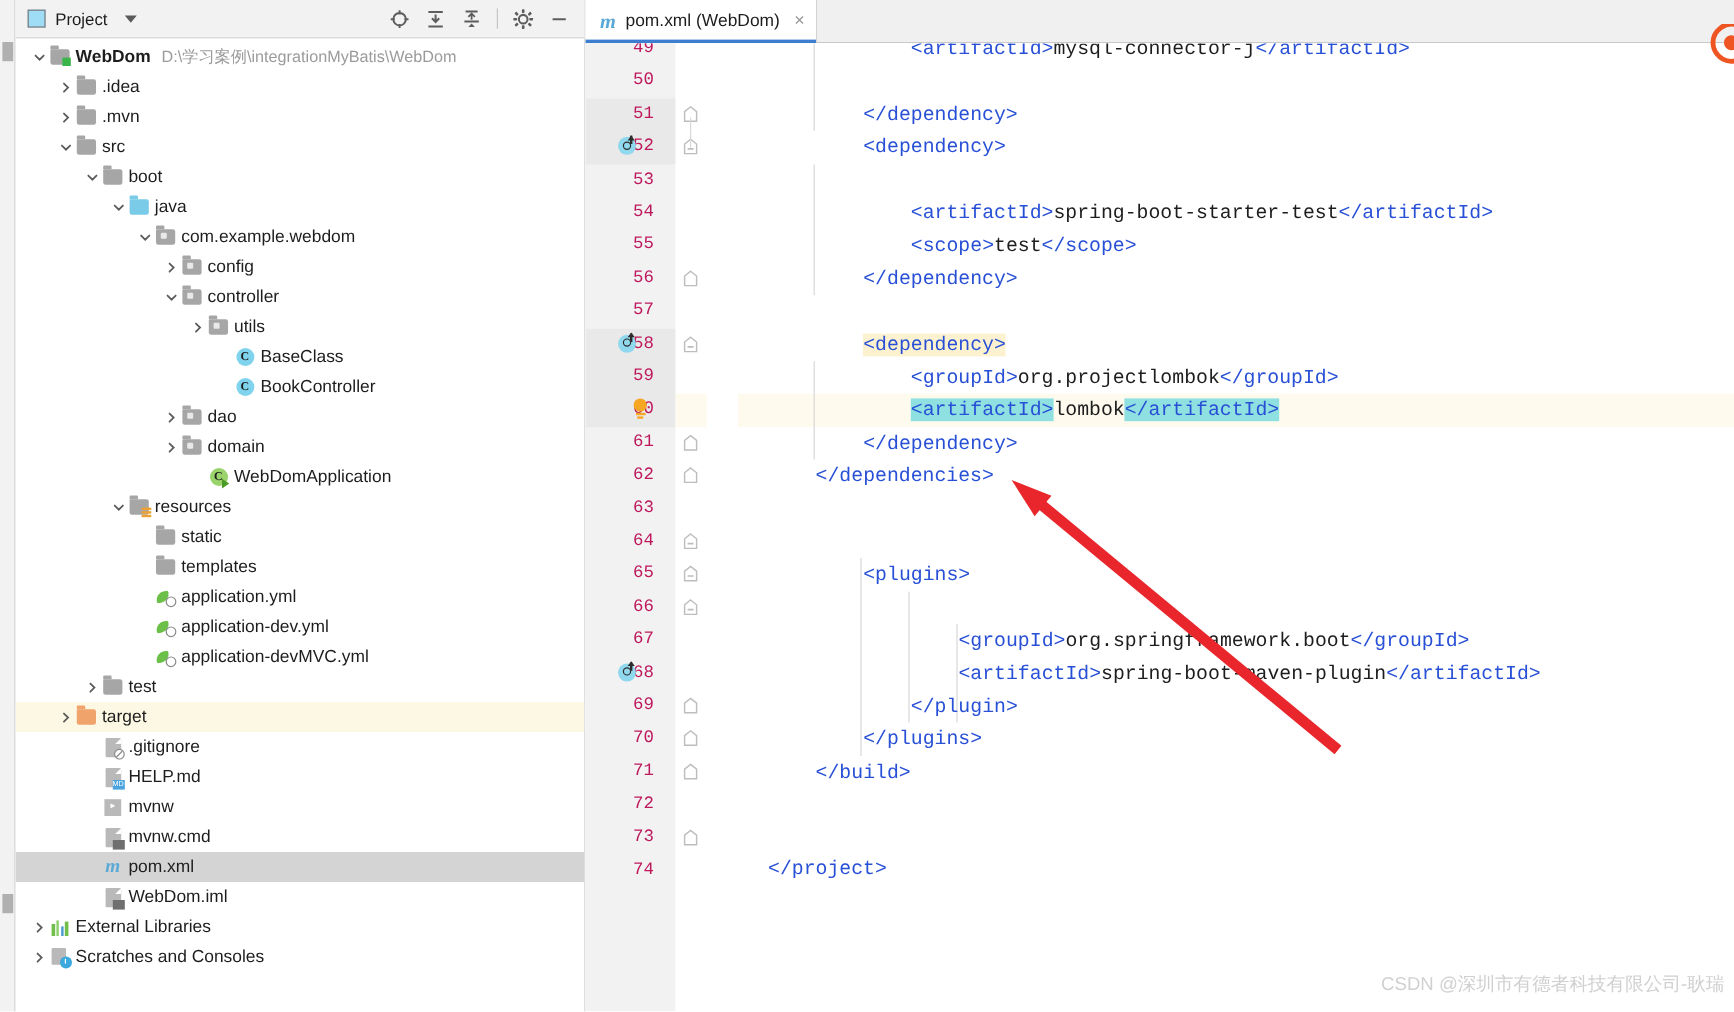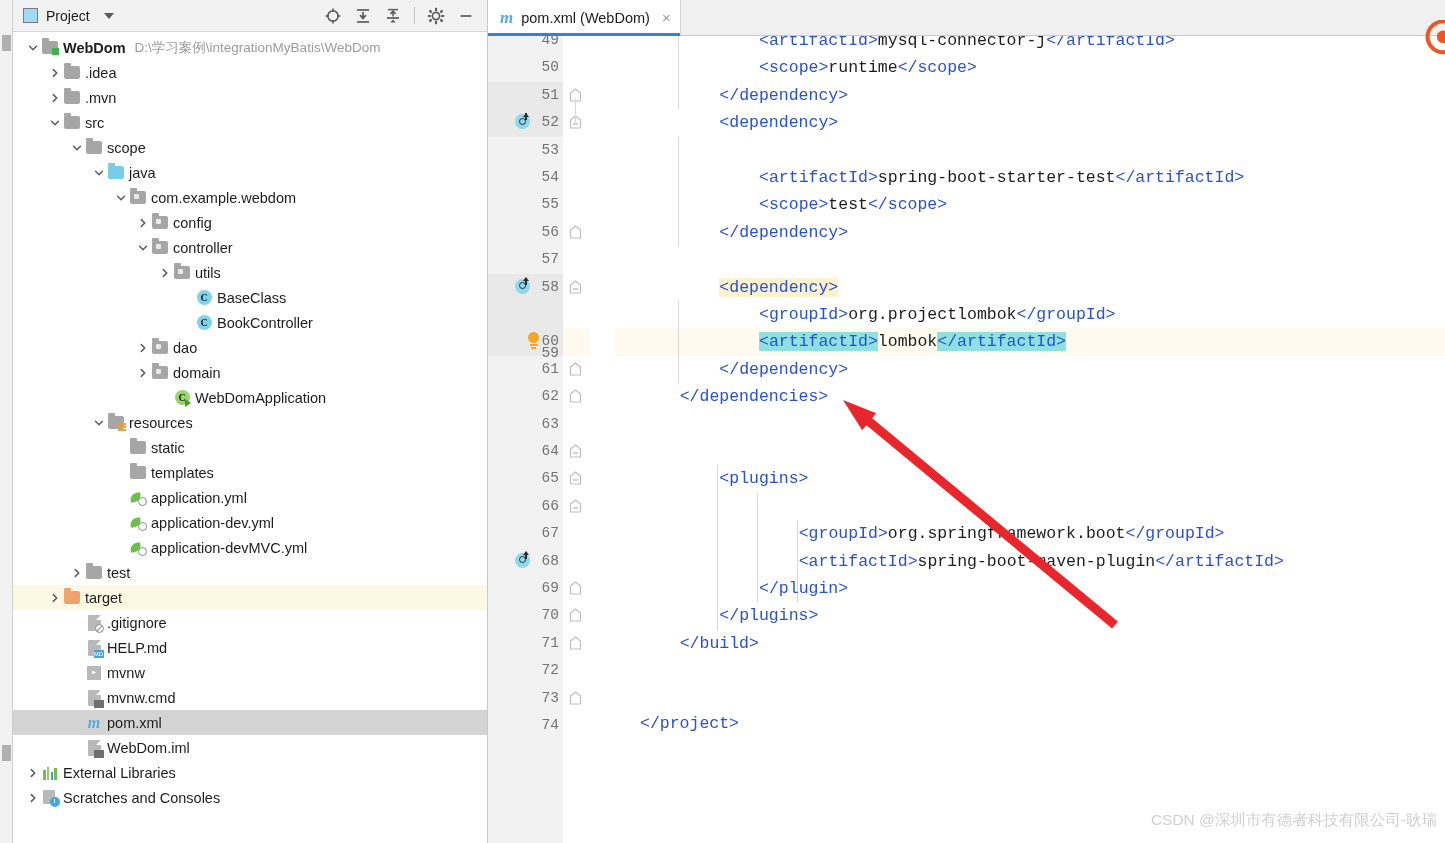--- a/index.html
+++ b/index.html
@@ -282,23 +282,23 @@
     background: #ffffff;
     position: relative;
   }
   .codetext {
     flex: 1 1 auto;
     position: relative;
     background: #ffffff;
     overflow: hidden;
   }
   .ln {
-    position: absolute; right: 4px;
+    position: absolute; right: 18px;
     font-family: "Liberation Mono", monospace;
-    font-size: 14.5px; color: #737373;
+    font-size: 14.5px; color: #be185d;
     height: 27.4px; line-height: 27.4px;
   }
   .glyph-mvn {
     position: absolute; left: 27px;
     width: 16px; height: 16px;
   }
   .glyph-mvn .c {
     position:absolute; left:0; top:0;
     width: 15px; height: 15px; border-radius: 50%;
     background: #8fd8ee;
@@ -511,21 +511,21 @@
         <div class="row">
           <span style="width: 56px; flex: 0 0 56px;"></span>
           <span class="twisty">
             <svg width="10" height="10" viewBox="0 0 10 10">
               <path d="M1.6 3.3 L5 6.7 L8.4 3.3" fill="none" stroke="#5c5c5c" stroke-width="1.5" stroke-linecap="round"></path>
             </svg>
           </span>
           <span class="ico">
             <span class="folder"></span>
           </span>
-          <span class="lbl">scope</span>
+          <span class="lbl">boot</span>
         </div>
         <div class="row">
           <span style="width: 78px; flex: 0 0 78px;"></span>
           <span class="twisty">
             <svg width="10" height="10" viewBox="0 0 10 10">
               <path d="M1.6 3.3 L5 6.7 L8.4 3.3" fill="none" stroke="#5c5c5c" stroke-width="1.5" stroke-linecap="round"></path>
             </svg>
           </span>
           <span class="ico">
             <span class="folder blue"></span>
@@ -839,21 +839,21 @@
           <div class="ln" style="top: -9px;">49</div>
           <div class="ln" style="top: 18.4px;">50</div>
           <div class="ln" style="top: 45.8px;">51</div>
           <div class="ln" style="top: 73.2px;">52</div>
           <div class="ln" style="top: 100.6px;">53</div>
           <div class="ln" style="top: 128px;">54</div>
           <div class="ln" style="top: 155.4px;">55</div>
           <div class="ln" style="top: 182.8px;">56</div>
           <div class="ln" style="top: 210.2px;">57</div>
           <div class="ln" style="top: 237.6px;">58</div>
-          <div class="ln" style="top: 265px; margin-top: 39px;">59</div>
+          <div class="ln" style="top: 265px;">59</div>
           <div class="ln" style="top: 292.4px;">60</div>
           <div class="ln" style="top: 319.8px;">61</div>
           <div class="ln" style="top: 347.2px;">62</div>
           <div class="ln" style="top: 374.6px;">63</div>
           <div class="ln" style="top: 402px;">64</div>
           <div class="ln" style="top: 429.4px;">65</div>
           <div class="ln" style="top: 456.8px;">66</div>
           <div class="ln" style="top: 484.2px;">67</div>
           <div class="ln" style="top: 511.6px;">68</div>
           <div class="ln" style="top: 539px;">69</div>
@@ -960,21 +960,20 @@
       <div class="hint-strip"></div>
       <div class="codetext" id="codetext">
           <div class="rowhl" style="top: 292.4px;"></div>
           <div class="indentline" style="left: 62.68px; top: -9px; height: 82.2px;"></div>
           <div class="indentline" style="left: 62.68px; top: 100.6px; height: 109.6px;"></div>
           <div class="indentline" style="left: 62.68px; top: 265px; height: 82.2px;"></div>
           <div class="indentline" style="left: 102.36px; top: 429.4px; height: 164.4px;"></div>
           <div class="indentline" style="left: 142.04px; top: 456.8px; height: 109.6px;"></div>
           <div class="indentline" style="left: 181.72px; top: 484.2px; height: 82.2px;"></div>
           <div class="line" style="top: -9px; padding-left: 144.04px;"><span class="tag">&lt;artifactId&gt;</span><span class="txt">mysql-connector-j</span><span class="tag">&lt;/artifactId&gt;</span></div>
-          <div class="line" style="top: 18.4px; padding-left: 144.04px;"><span class="tag">&lt;scope&gt;</span><span class="txt">runtime</span><span class="tag">&lt;/scope&gt;</span></div>
           <div class="line" style="top: 45.8px; padding-left: 104.36px;"><span class="tag">&lt;/dependency&gt;</span></div>
           <div class="line" style="top: 73.2px; padding-left: 104.36px;"><span class="tag">&lt;dependency&gt;</span></div>
           <div class="line" style="top: 128px; padding-left: 144.04px;"><span class="tag">&lt;artifactId&gt;</span><span class="txt">spring-boot-starter-test</span><span class="tag">&lt;/artifactId&gt;</span></div>
           <div class="line" style="top: 155.4px; padding-left: 144.04px;"><span class="tag">&lt;scope&gt;</span><span class="txt">test</span><span class="tag">&lt;/scope&gt;</span></div>
           <div class="line" style="top: 182.8px; padding-left: 104.36px;"><span class="tag">&lt;/dependency&gt;</span></div>
           <div class="line" style="top: 210.2px; padding-left: 25px;"></div>
           <div class="line" style="top: 237.6px; padding-left: 104.36px;"><span class="tag hl-yellow">&lt;dependency&gt;</span></div>
           <div class="line" style="top: 265px; padding-left: 144.04px;"><span class="tag">&lt;groupId&gt;</span><span class="txt">org.projectlombok</span><span class="tag">&lt;/groupId&gt;</span></div>
           <div class="line" style="top: 292.4px; padding-left: 144.04px;"><span class="tag hl-sel">&lt;artifactId&gt;</span><span class="txt">lombok</span><span class="tag hl-sel">&lt;/artifactId&gt;</span></div>
           <div class="line" style="top: 319.8px; padding-left: 104.36px;"><span class="tag">&lt;/dependency&gt;</span></div>

